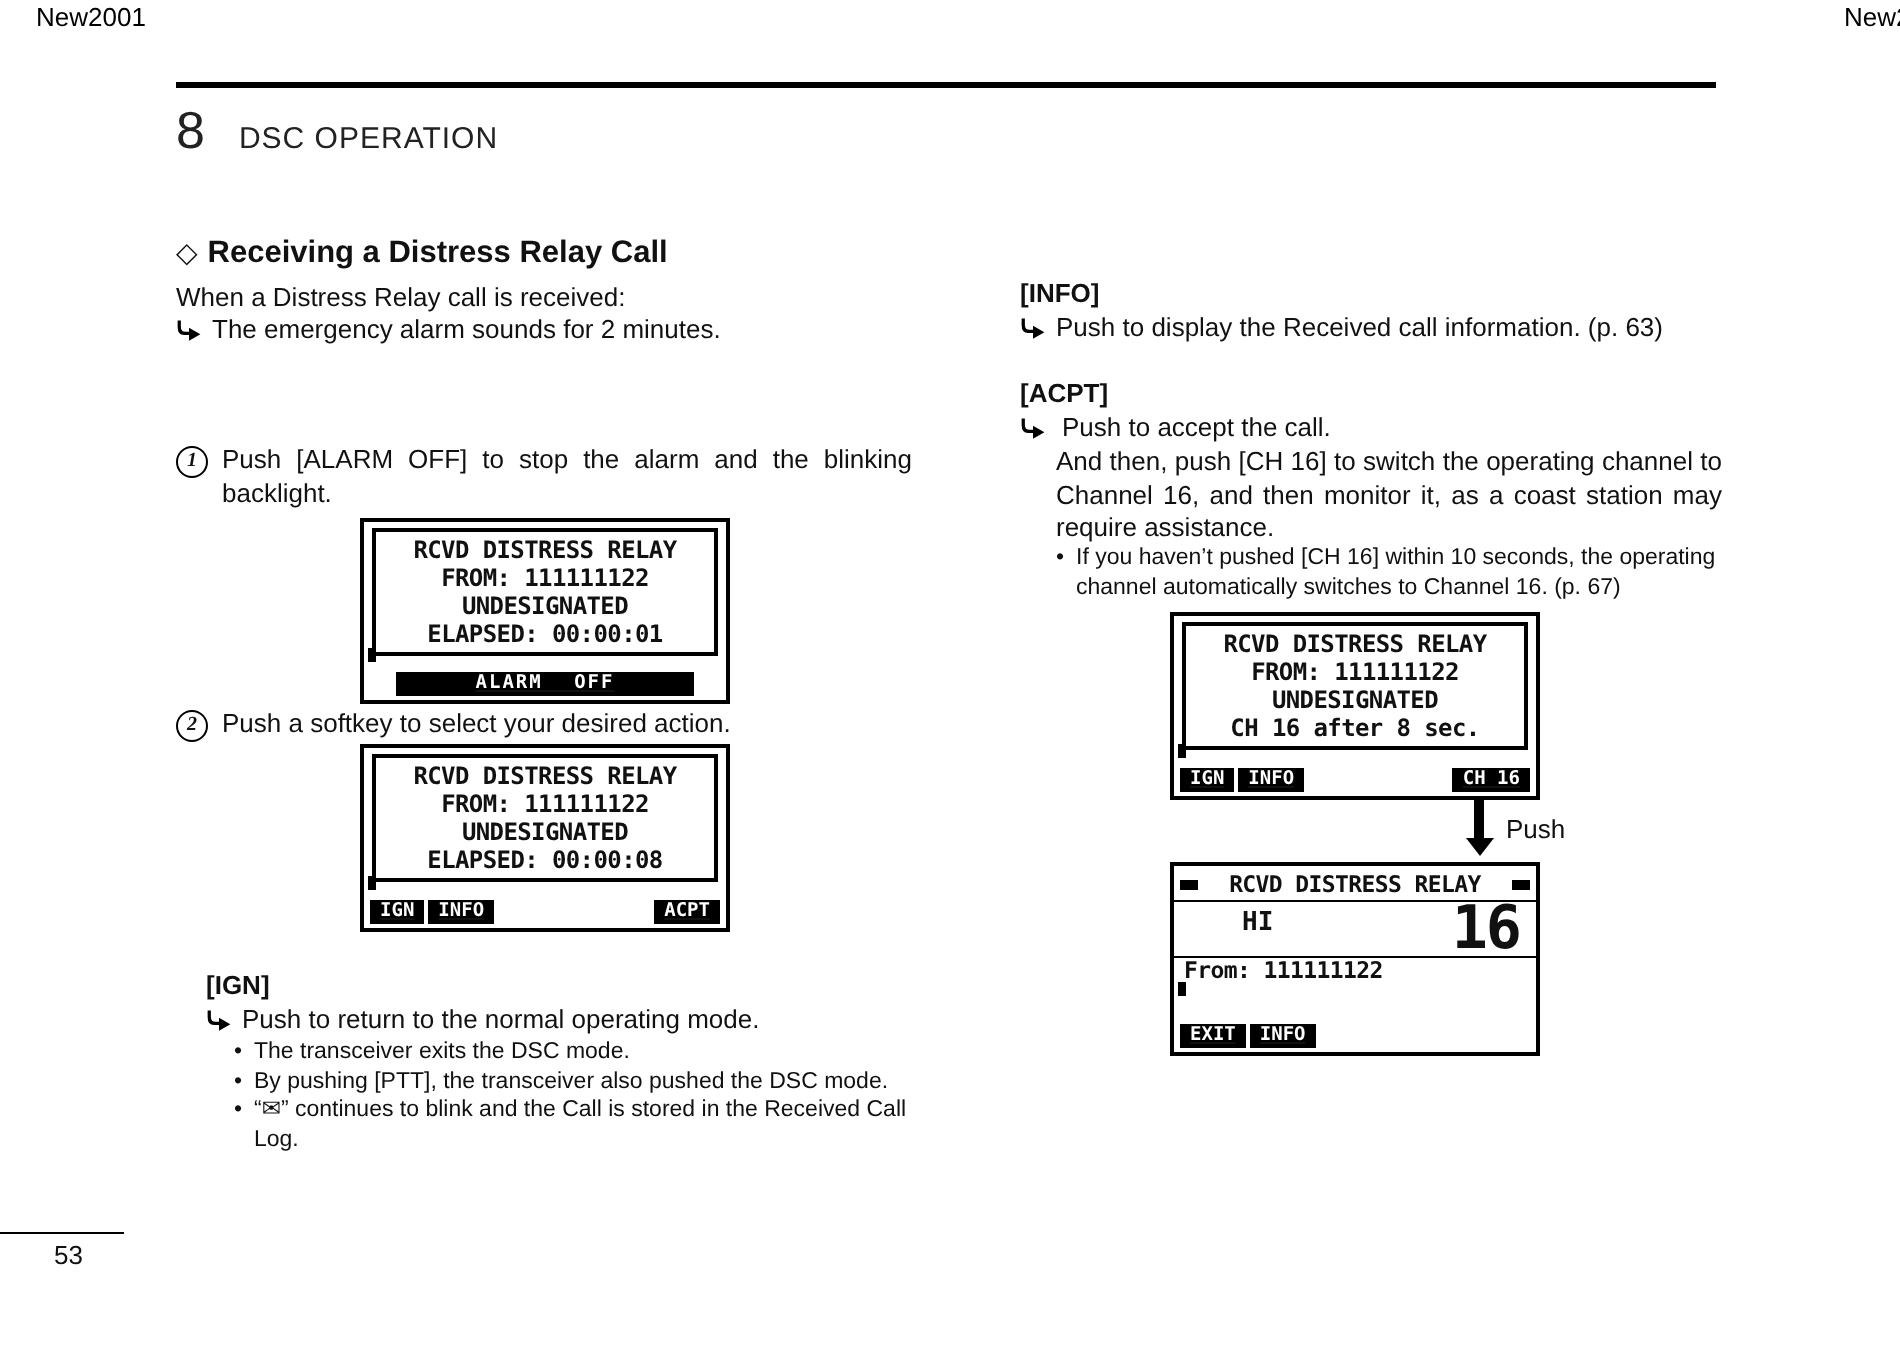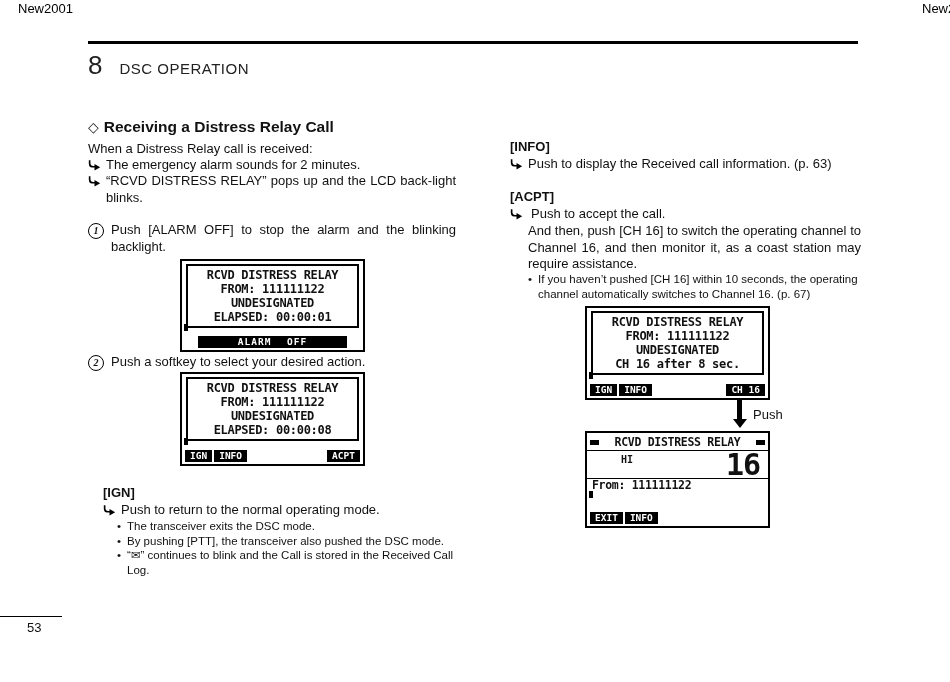--- a/index.html
+++ b/index.html
@@ -36,33 +36,33 @@
 
   .note-item{display:flex;align-items:flex-start;}
   .bullet-glyph{flex:none;width:10px;}
   .note-text{flex:1;}
 
   
   .lcd{position:absolute;background:#fff;border:2px solid #000;display:flex;flex-direction:column;
        font-family:"DejaVu Sans Mono",monospace;font-weight:bold;overflow:hidden;}
   .lcd-popup{border:2px solid #000;margin:3px 4px 0 4px;padding:2px 0;}
   .lcd-line{text-align:center;font-size:12px;line-height:14px;letter-spacing:-0.3px;white-space:nowrap;}
-  .lcd-softkeys{margin-top:auto;display:flex;align-items:flex-start;padding:0 3px 2px 3px;gap:2px;}
+  .lcd-softkeys{margin-top:auto;display:flex;align-items:flex-start;padding:0 3px 2px 3px;gap:2px;text-decoration:underline;}
   .lcd-softkeys.center{justify-content:center;}
   .softkey{background:#000;color:#fff;font-size:9.5px;line-height:12.5px;padding:0 5px;white-space:nowrap;}
   .softkey.right{margin-left:auto;}
   .softkey.wide{width:79%;text-align:center;word-spacing:9px;letter-spacing:1px;}
   .lcd-notch{position:absolute;left:2px;bottom:19px;width:4px;height:7px;background:#000;}
 
   
   .lcd4-header{display:flex;align-items:center;gap:3px;padding:2px 3px 1px 3px;border-bottom:1.5px solid #000;}
   .hbar{flex:none;width:9px;height:5px;background:#000;}
   .lcd4-title{flex:1;text-align:center;font-size:11.5px;letter-spacing:-0.3px;white-space:nowrap;}
   .lcd4-main{display:flex;align-items:center;height:27px;padding:0 8px 0 34px;}
-  .lcd4-power{font-size:10px;align-self:flex-start;margin-top:3px;}
+  .lcd4-power{font-size:13px;align-self:flex-start;margin-top:3px;}
   .lcd4-channel{margin-left:auto;font-size:30px;line-height:26px;letter-spacing:-1px;}
   .lcd4-from{font-size:11.5px;line-height:13.5px;padding:0 5px;border-top:1.5px solid #000;letter-spacing:-0.3px;}
   .lcd4-elapsed{font-size:11.5px;line-height:14px;padding:0 5px;border-bottom:1.5px solid #000;letter-spacing:-0.3px;}
 
   
   .down-arrow{position:absolute;left:737px;top:399px;width:5px;height:20px;background:#000;}
   .down-arrow::after{content:"";position:absolute;top:20px;left:-4.5px;
         border-left:7px solid transparent;border-right:7px solid transparent;border-top:9px solid #000;}
 
   
@@ -89,26 +89,20 @@
 
   <div class="abs para" style="left:88px;top:141px;width:368px;">When a Distress Relay call is received:</div>
 
   <div class="abs para arrow-item" style="left:88px;top:157px;width:368px;">
     <svg class="arr" viewBox="0 0 16 13" width="13" height="11" aria-hidden="true">
         <path d="M1 0 H3 V4 Q3 7 6 7 H8 V4.5 L15 8.5 8 12.5 V9 H5 Q1 9 1 4 Z" fill="#000"></path>
       </svg>
     <span class="ai-text">The emergency alarm sounds for 2 minutes.</span>
   </div>
 
-  <div class="abs para arrow-item" style="left:88px;top:173px;width:368px;">
-    <svg class="arr" viewBox="0 0 16 13" width="13" height="11" aria-hidden="true">
-        <path d="M1 0 H3 V4 Q3 7 6 7 H8 V4.5 L15 8.5 8 12.5 V9 H5 Q1 9 1 4 Z" fill="#000"></path>
-      </svg>
-    <span class="ai-text just">“RCVD DISTRESS RELAY” pops up and the LCD back-light blinks.</span>
-  </div>
 
   <div class="abs para step" style="left:88px;top:222px;width:368px;">
     <span class="circ">1</span>
     <span class="step-text just">Push [ALARM OFF] to stop the alarm and the blinking backlight.</span>
   </div>
 
   <div class="lcd" style="left:180px;top:259px;width:181px;height:89px;">
     <div class="lcd-popup">
       <div class="lcd-line">RCVD DISTRESS RELAY</div>
       <div class="lcd-line">FROM: 111111122</div>

